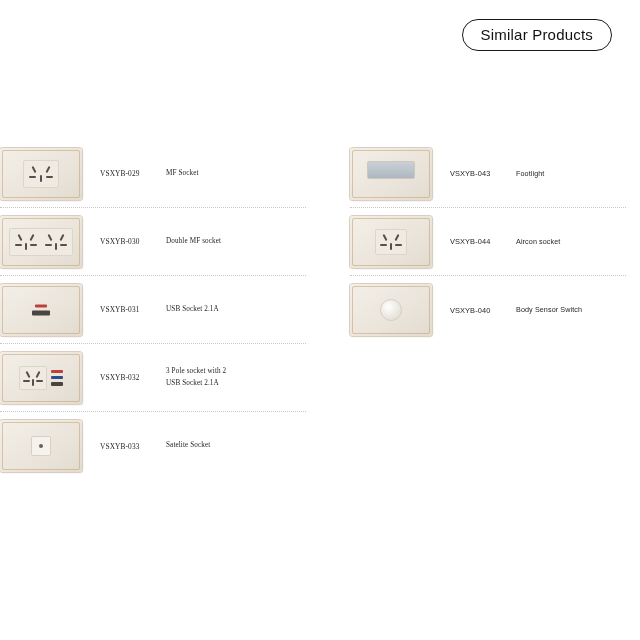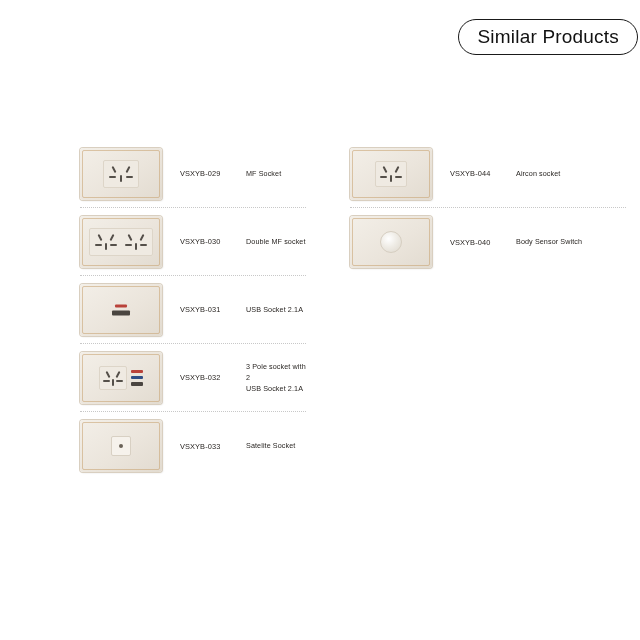--- a/index.html
+++ b/index.html
@@ -12,46 +12,46 @@
     background: #ffffff;
     font-family: "Liberation Sans", sans-serif;
     position: relative;
     overflow: hidden;
   }
 
   
   .badge {
     position: absolute;
     top: 19px;
-    right: 2px;
+    right: 28px;
     border: 1.6px solid #1a1a1a;
     border-radius: 18px;
     padding: 7px 18px 8px 18px;
-    font-size: 19px;
+    font-size: 15px;
     color: #111111;
     letter-spacing: 0.2px;
     background: #ffffff;
     line-height: 1;
     white-space: nowrap;
   }
 
   
   .catalog {
     position: absolute;
     left: 0;
     top: 140px;
     width: 640px;
     display: flex;
     flex-direction: row;
   }
   .column {
     width: 50%;
     box-sizing: border-box;
   }
-  .column.left  { padding-left: 80px; padding-right: 14px; }
+  .column.left  { padding-right: 14px; font-family: Liberation Serif, serif; }
   .column.right { padding-left: 30px; padding-right: 14px; }
 
   .row {
     height: 68px;
     display: flex;
     align-items: center;
     border-bottom: 1px dotted #c8c8c8;
     box-sizing: border-box;
   }
   .row.last { border-bottom: none; }
@@ -245,20 +245,29 @@
         </div>
       </div>
       <div class="code">VSXYB-033</div>
       <div class="desc">Satelite Socket</div>
     </div>
   </div>
 
   <div class="column right">
 
 
+    <div class="row">
+      <div class="plate">
+        <div class="inner" style="top:44%;">
+          <div class="footlight"></div>
+        </div>
+      </div>
+      <div class="code">VSXYB-043</div>
+      <div class="desc">Footlight</div>
+    </div>
 
     <div class="row">
       <div class="plate">
         <div class="inner">
           <div class="face aircon">
             <div class="hole slot-v" style="left:8px;  top:4px; transform:rotate(-28deg);"></div>
             <div class="hole slot-v" style="left:20px; top:4px; transform:rotate(28deg);"></div>
             <div class="hole slot-v" style="left:14px; top:13px;"></div>
             <div class="hole slot-h" style="left:4px;  top:14px;"></div>
             <div class="hole slot-h" style="left:19px; top:14px;"></div>

